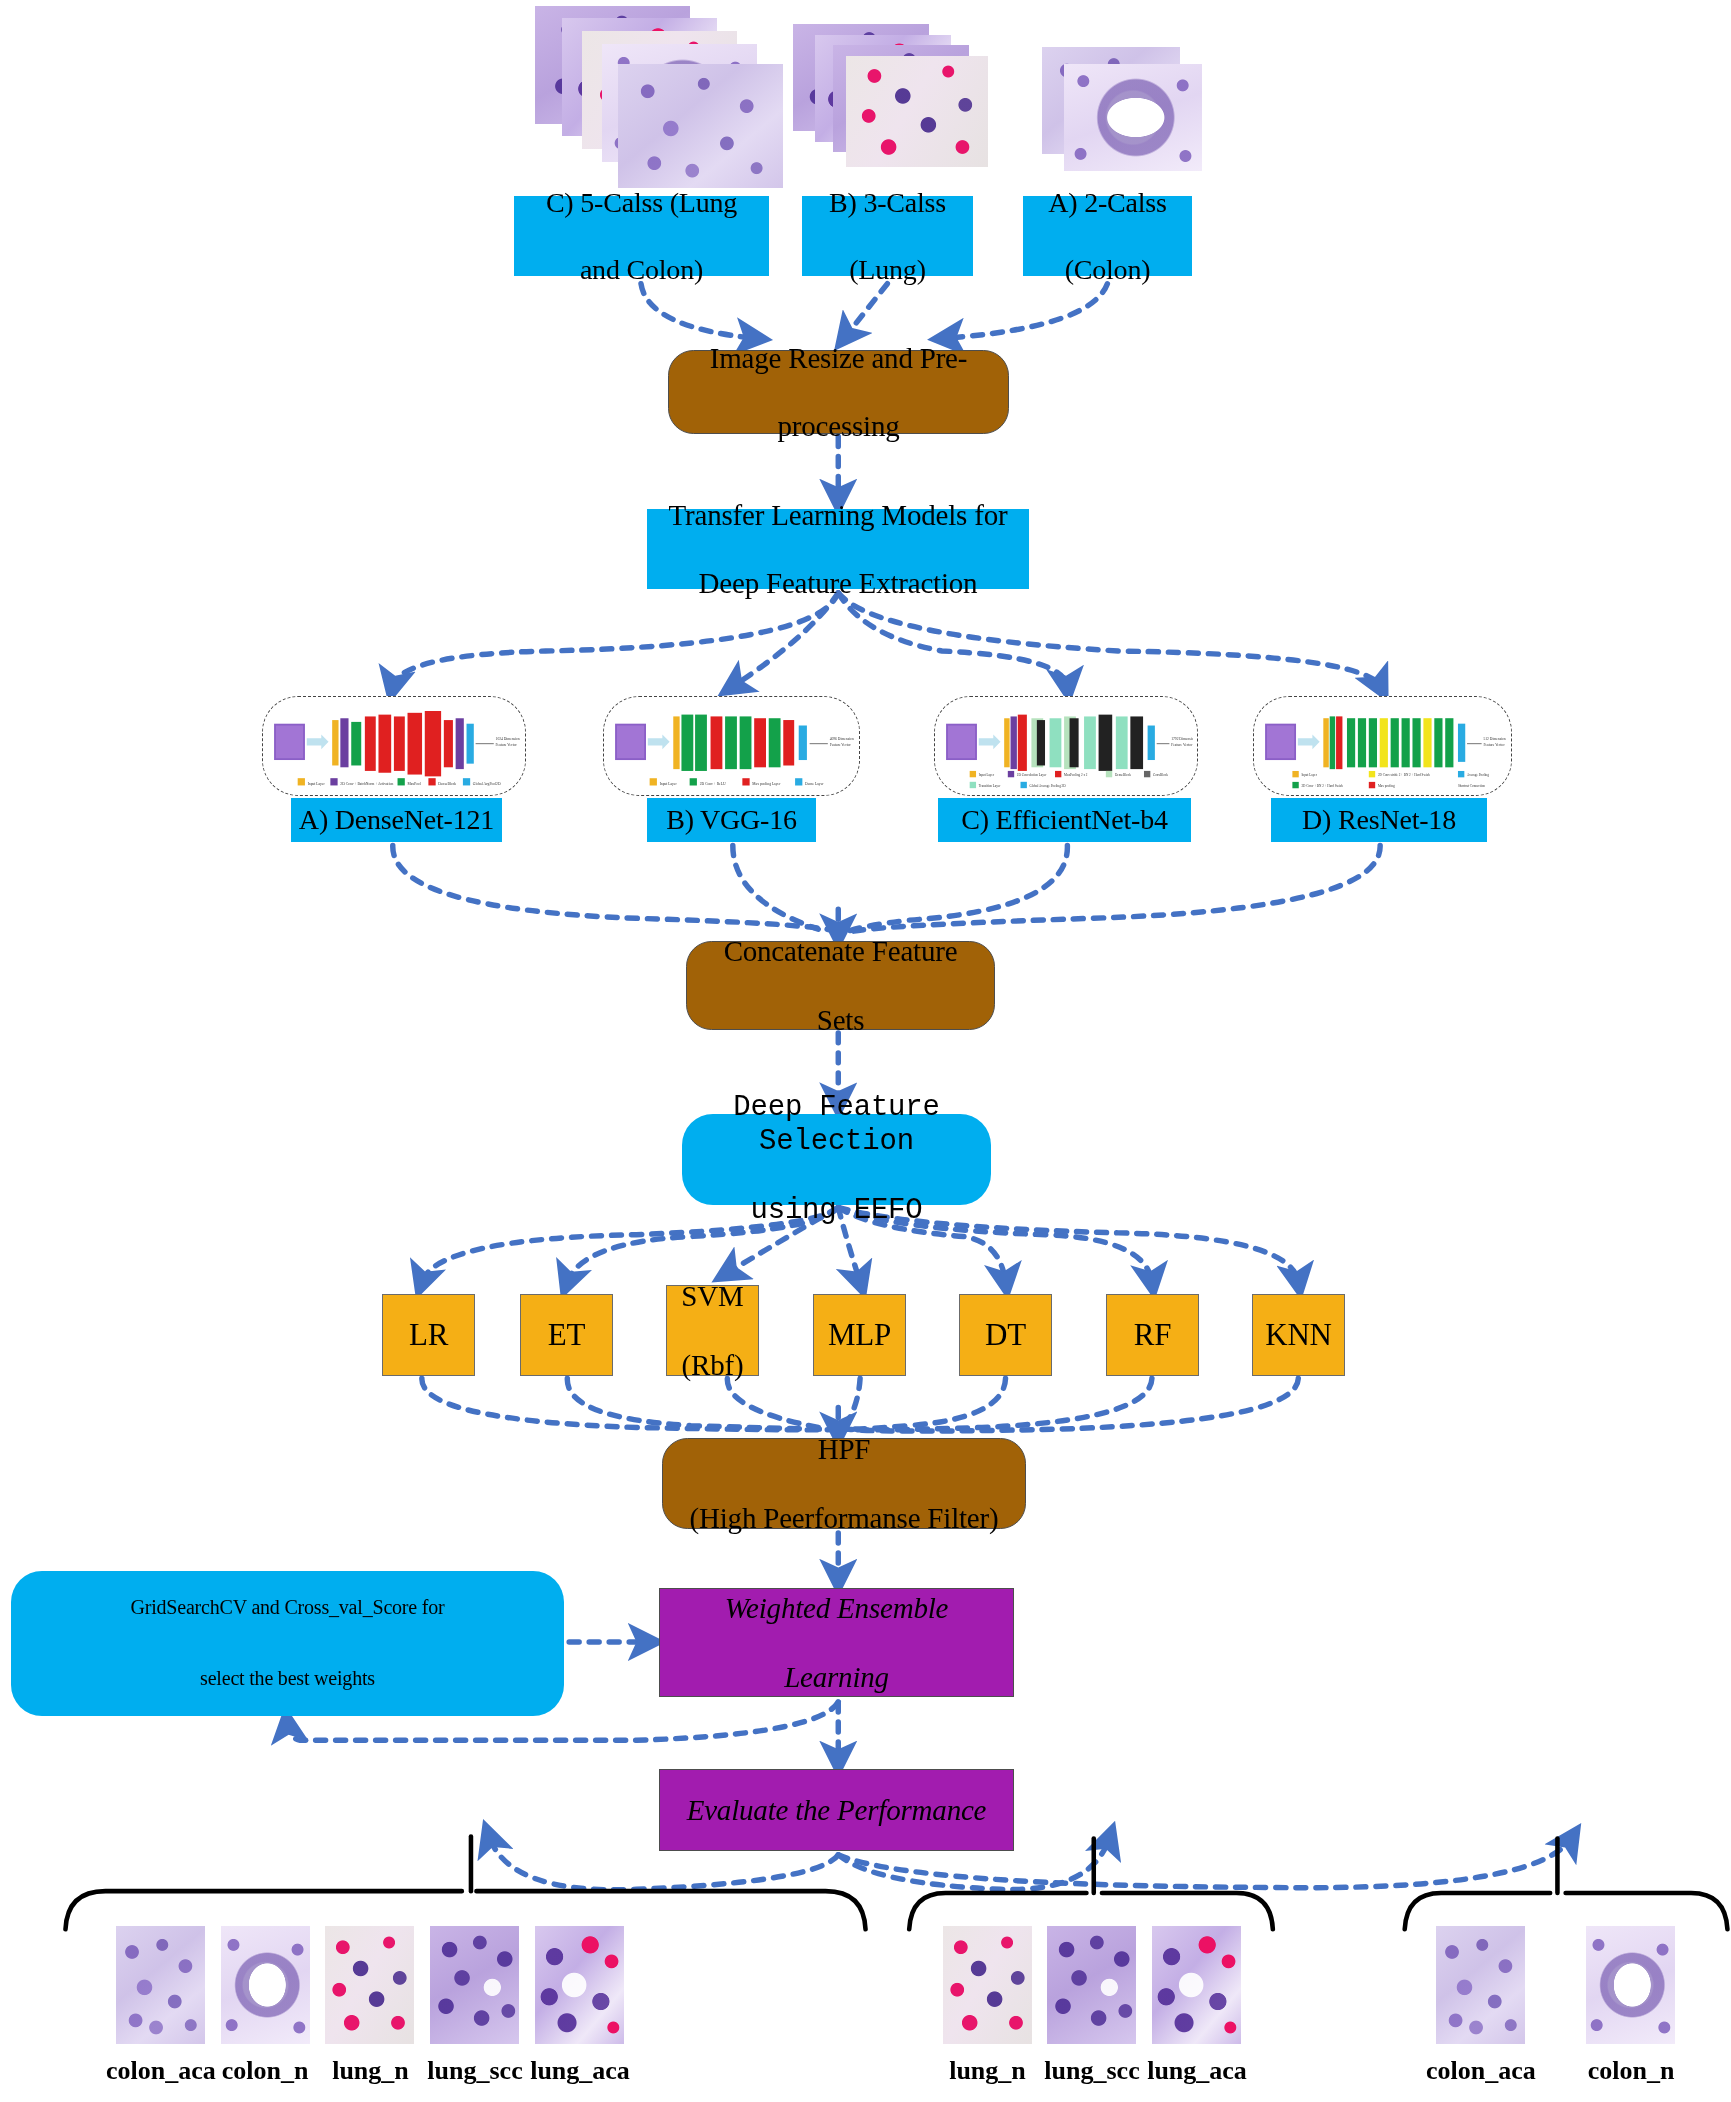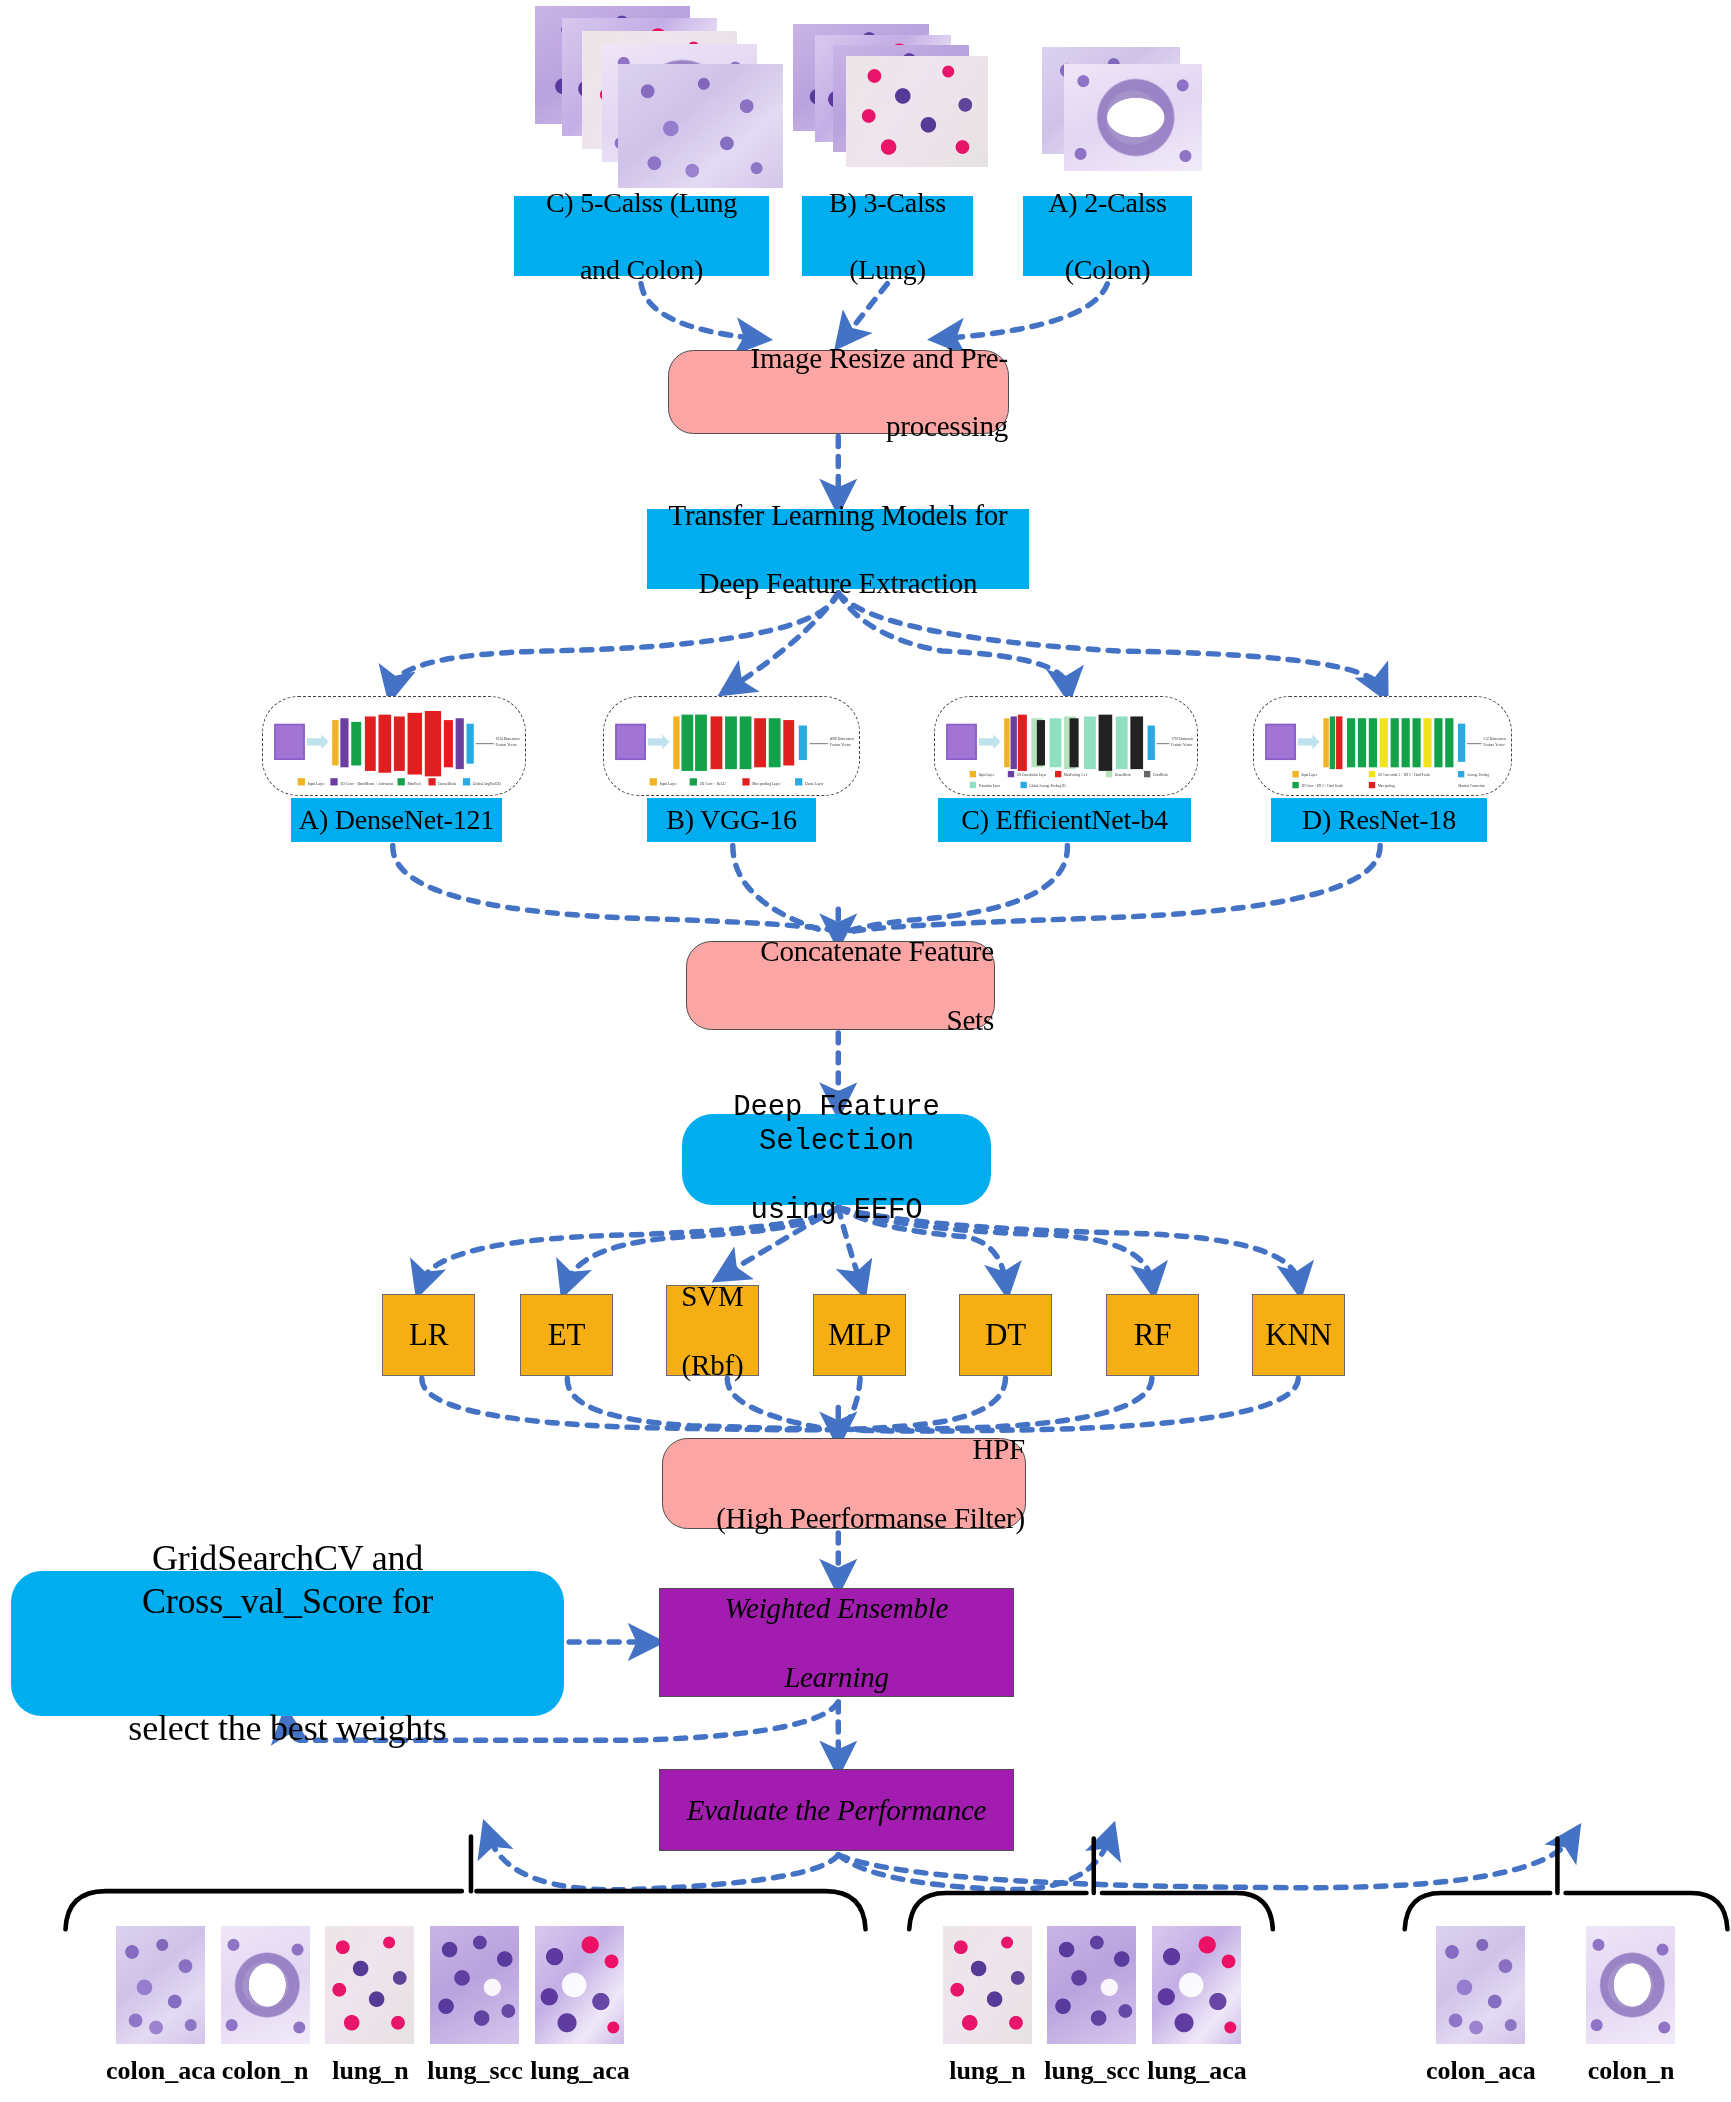--- a/index.html
+++ b/index.html
@@ -24,21 +24,21 @@
     justify-content:center;
     text-align:center;
     line-height:1.18;
     font-weight:400;
     letter-spacing:-0.2px;
     z-index:6;
   }
   .blue{background:#00AEEF;border:0.9px solid #00AEEF;}
   .blue-rounded{background:#00AEEF;border-radius:31px;}
   .yellow{background:#a21caf;border:1.8px solid #4d4d4d;font-style:italic;}
-  .yellow-rounded{background:#fca5a5;border:1.8px solid #4d4d4d;border-radius:25.5px;text-align:right;}
+  .yellow-rounded{background:#a16207;border:1.8px solid #4d4d4d;border-radius:25.5px;}
   .orange{background:#F5AF15;border:1.8px solid #6b6b6b;}
   .node span{display:block;width:100%;}
 
   
   .modelbox{
     position:absolute;
     border:1.8px dashed #444;
     border-radius:36px;
     background:#fff;
     box-sizing:border-box;
@@ -375,21 +375,21 @@
       </span>
   </div>
 
   <div class="node yellow-rounded" style="left:662px;top:1438px;width:364px;height:91px;font-size:29px;">
     <span>
       <span>HPF</span><br>
       <span>(High Peerformanse Filter)</span>
     </span>
   </div>
 
-  <div class="node blue-rounded" style="left:11px;top:1571px;width:553px;height:145px;font-size:36px;">
+  <div class="node blue-rounded" style="left:11px;top:1571px;width:553px;height:145px;font-size:20px;">
     <span style="padding:0 20px;">
       <span>GridSearchCV and Cross_val_Score for</span><br><br>
       <span>select the best weights</span>
     </span>
   </div>
 
   <div class="node yellow" style="left:659px;top:1588px;width:355px;height:109px;font-size:29px;">
     <span>
       <span>Weighted Ensemble</span><br>
       <span>Learning</span>

